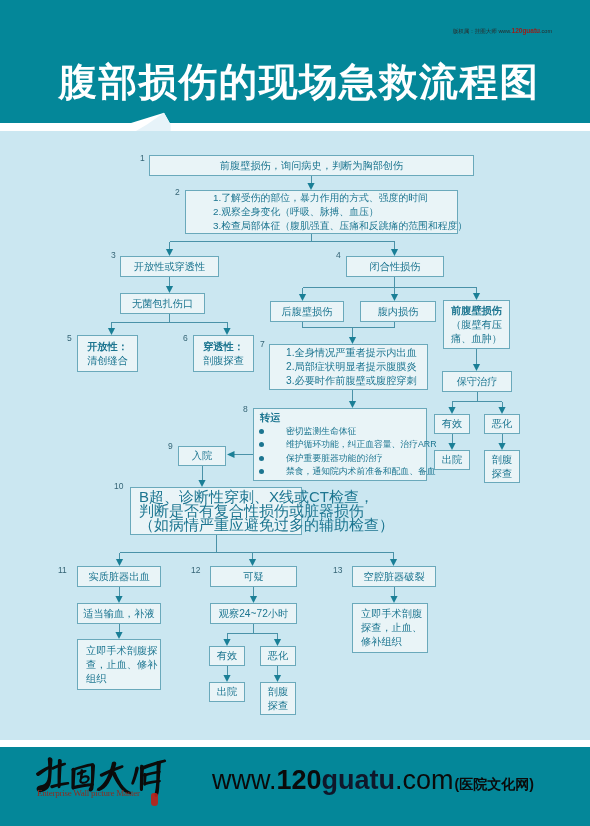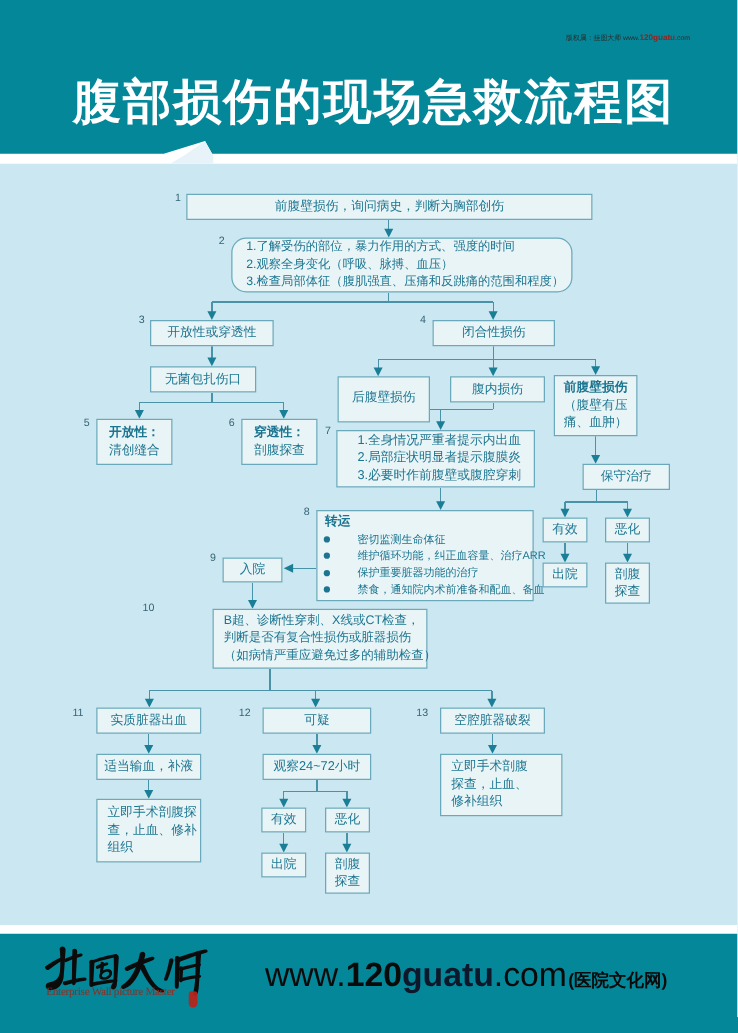--- a/index.html
+++ b/index.html
@@ -19,23 +19,23 @@
   .ftr { position:absolute; left:0; top:747px; width:590px; height:79px; background:#048799; }
   .notch { position:absolute; left:0; top:101px; width:590px; height:30px; z-index:3; }
 
   .chart { position:absolute; left:0; top:0; width:590px; height:609px; }
 
   .bx { position:absolute; border:1px solid #6aa9bb; background:#e9f4f7;
         color:#1c7590; font-size:10.2px; line-height:14px;
         display:flex; align-items:center; justify-content:center; text-align:center;
         white-space:pre; }
   .bx.lf { justify-content:flex-start; text-align:left; padding-left:8px; }
-  .bx.fs10 { font-size:10px;margin-left:40px; }
+  .bx.fs10 { font-size:15px; }
   .bx.pl16 { padding-left:16px; }
-  .bx.pl11 { padding-left:11px;border-radius:12px; }
+  .bx.pl11 { padding-left:27px; }
   .bx.fs99 { font-size:9.85px; }
   .bx .bd { font-weight:bold; }
   .num { position:absolute; color:#356576; font-size:8.5px; line-height:8.5px;
          font-family:"Liberation Sans",sans-serif; }
 
   .b8 { display:block; padding:3px 0 0 0px; text-align:left; justify-content:flex-start; }
   .b8 .hd { font-weight:bold; font-size:10.2px; line-height:12.5px; padding-left:6px; }
   .b8 ul { margin:0; }
   .b8 li { list-style:none; font-size:8.8px; line-height:13.5px; position:relative; padding-left:32px;
            white-space:nowrap; }
@@ -158,30 +158,30 @@
         <div class="num" style="left: 111px; top: 120px;">3</div>
         <div class="bx " style="left: 120px; top: 162px; width: 85px; height: 21px;"><span>无菌包扎伤口</span></div>
         <div class="bx bold1" style="left: 77px; top: 204px; width: 61px; height: 37px;"><span><span class="bd">开放性：</span>
 清创缝合</span></div>
         <div class="num" style="left: 67px; top: 203px;">5</div>
         <div class="bx bold1" style="left: 193px; top: 204px; width: 61px; height: 37px;"><span><span class="bd">穿透性：</span>
 剖腹探查</span></div>
         <div class="num" style="left: 183px; top: 203px;">6</div>
         <div class="bx " style="left: 346px; top: 125px; width: 98px; height: 21px;"><span>闭合性损伤</span></div>
         <div class="num" style="left: 336px; top: 120px;">4</div>
-        <div class="bx " style="left: 270px; top: 170px; width: 74px; height: 37px; font-family: Liberation Mono, monospace;"><span>后腹壁损伤</span></div>
+        <div class="bx " style="left: 270px; top: 170px; width: 74px; height: 21px;"><span>后腹壁损伤</span></div>
         <div class="bx " style="left: 360px; top: 170px; width: 76px; height: 21px;"><span>腹内损伤</span></div>
         <div class="bx bold1" style="left: 443px; top: 169px; width: 67px; height: 49px;"><span><span class="bd">前腹壁损伤</span>
 （腹壁有压
 痛、血肿）</span></div>
         <div class="bx lf pl16" style="left: 269px; top: 213px; width: 159px; height: 46px;"><span>1.全身情况严重者提示内出血
 2.局部症状明显者提示腹膜炎
 3.必要时作前腹壁或腹腔穿刺</span></div>
         <div class="num" style="left: 260px; top: 209px;">7</div>
-        <div class="bx " style="left: 442px; top: 240px; width: 70px; height: 21px; margin-left: 24px;"><span>保守治疗</span></div>
+        <div class="bx " style="left: 442px; top: 240px; width: 70px; height: 21px;"><span>保守治疗</span></div>
         <div class="bx " style="left: 434px; top: 283px; width: 36px; height: 20px;"><span>有效</span></div>
         <div class="bx " style="left: 484px; top: 283px; width: 36px; height: 20px;"><span>恶化</span></div>
         <div class="bx " style="left: 434px; top: 319px; width: 36px; height: 20px;"><span>出院</span></div>
         <div class="bx " style="left: 484px; top: 319px; width: 36px; height: 33px;"><span>剖腹
 探查</span></div>
         <div class="bx b8" style="left: 253px; top: 277px; width: 174px; height: 73px;"><div class="hd">转运</div><ul><li>密切监测生命体征</li><li>维护循环功能，纠正血容量、治疗ARR</li><li>保护重要脏器功能的治疗</li><li>禁食，通知院内术前准备和配血、备血</li></ul></div>
         <div class="num" style="left: 243px; top: 274px;">8</div>
         <div class="bx " style="left: 178px; top: 315px; width: 48px; height: 20px;"><span>入院</span></div>
         <div class="num" style="left: 168px; top: 311px;">9</div>
         <div class="bx lf fs10" style="left: 130px; top: 356px; width: 172px; height: 48px;"><span>B超、诊断性穿刺、X线或CT检查，
@@ -197,21 +197,21 @@
         <div class="bx " style="left: 210px; top: 435px; width: 87px; height: 21px;"><span>可疑</span></div>
         <div class="num" style="left: 191px; top: 435px;">12</div>
         <div class="bx " style="left: 210px; top: 472px; width: 87px; height: 21px;"><span>观察24~72小时</span></div>
         <div class="bx " style="left: 209px; top: 515px; width: 36px; height: 20px;"><span>有效</span></div>
         <div class="bx " style="left: 260px; top: 515px; width: 36px; height: 20px;"><span>恶化</span></div>
         <div class="bx " style="left: 209px; top: 551px; width: 36px; height: 20px;"><span>出院</span></div>
         <div class="bx " style="left: 260px; top: 551px; width: 36px; height: 33px;"><span>剖腹
 探查</span></div>
         <div class="bx " style="left: 352px; top: 435px; width: 84px; height: 21px;"><span>空腔脏器破裂</span></div>
         <div class="num" style="left: 333px; top: 435px;">13</div>
-        <div class="bx lf" style="left: 352px; top: 472px; width: 98px; height: 50px;"><span>立即手术剖腹
+        <div class="bx lf" style="left: 352px; top: 472px; width: 76px; height: 50px;"><span>立即手术剖腹
 探查，止血、
 修补组织</span></div>
       </div>
   </div>
 
   <div class="ftr">
     <div class="flogo">
       <svg class="calli" viewBox="0 0 140 46">
           <path d="M2.5,21.0 C5.5,18.8 10.0,16.0 14.5,14.0 C16.6,13.0 18.0,15.0 16.2,16.2 C12.4,18.6 7.8,21.8 5.2,23.8 C3.4,25.1 1.2,22.0 2.5,21.0 Z"></path>
           <path d="M14.8,5.2 C16.6,4.0 19.2,5.2 19.0,7.6 C18.4,15.6 18.0,24.4 17.4,29.8 C16.7,35.8 13.2,39.8 7.6,40.6 C3.8,41.1 1.6,38.2 3.2,35.6 C4.2,34.0 6.2,34.0 8.4,33.4 C12.0,32.3 14.0,29.4 14.4,24.8 C15.0,18.8 14.6,10.2 14.2,7.2 C14.1,6.1 14.3,5.5 14.8,5.2 Z"></path>

